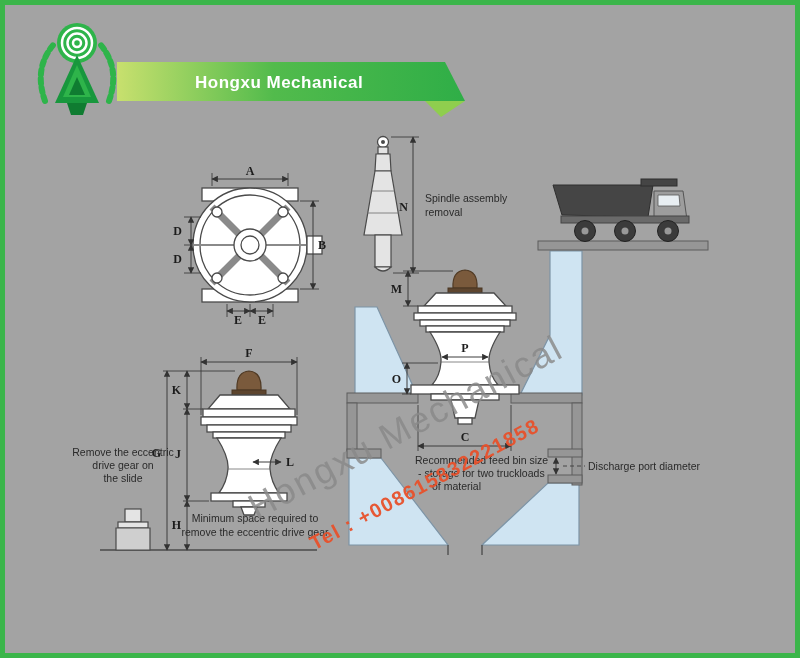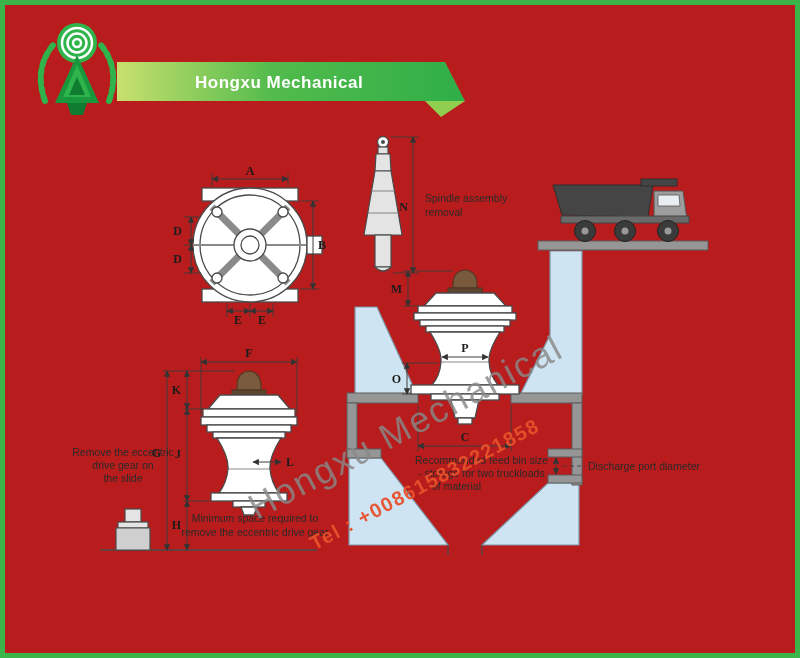--- a/index.html
+++ b/index.html
@@ -1,17 +1,17 @@
 <!DOCTYPE html>
 <html><head>
 <meta charset="utf-8">
 <style>
   *{margin:0;padding:0;box-sizing:border-box}
   html,body{background:#ffffff}
-  .page{width:800px;height:658px;position:relative;background:#b91c1c;border:5px solid #3bb54a;overflow:hidden;font-family:"Liberation Sans",sans-serif}
+  .page{width:800px;height:658px;position:relative;background:#a3a3a3;border:5px solid #3bb54a;overflow:hidden;font-family:"Liberation Sans",sans-serif}
   .page svg{position:absolute;left:0;top:0;display:block}
   text{font-family:"Liberation Sans",sans-serif}
   .brand{font-size:17px;font-weight:700;fill:#ffffff;letter-spacing:.5px}
   .dlb{font-size:12px;font-weight:700;fill:#1c1c1c;font-family:"Liberation Serif",serif}
   .note{font-size:10.5px;fill:#2a2a2a}
   .fillw{fill:#ffffff;stroke:#4a4a4a;stroke-width:1.3}
   .fillg{fill:#e4e4e4;stroke:#4a4a4a;stroke-width:1.2}
   .ln{stroke:#4a4a4a;stroke-width:1.3;fill:none}
   .lnthin{stroke:#6a6a6a;stroke-width:.8;fill:none}
   .ext{stroke:#3c3c3c;stroke-width:.9;fill:none}

